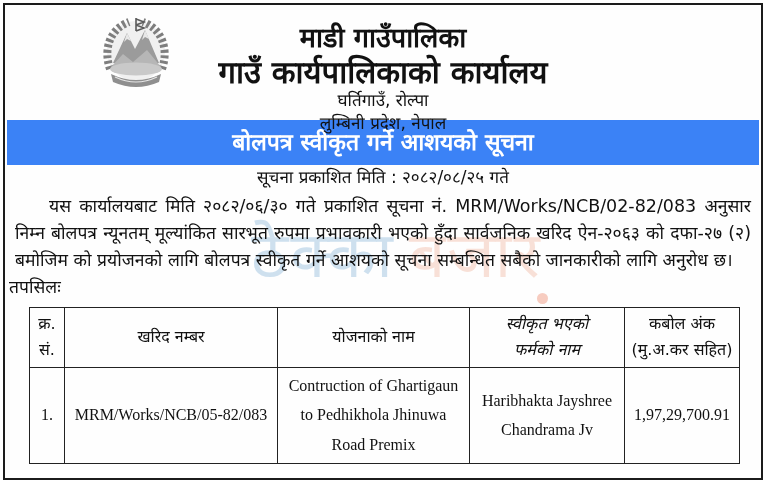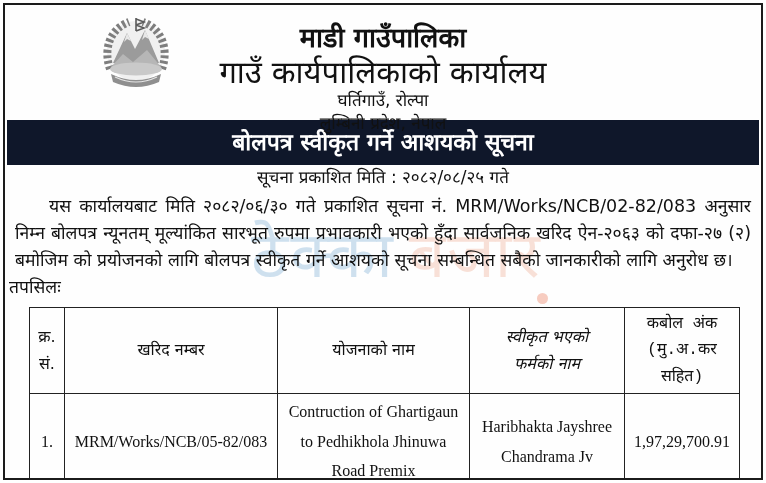--- a/index.html
+++ b/index.html
@@ -21,26 +21,26 @@
   .wm-2 { opacity: 0.50; margin-left: 14px; }
   .wm-dot { position: absolute; top: 288px; left: 532px; width: 11px; height: 11px;
     border-radius: 50%; opacity: 0.55; z-index: 0; pointer-events: none; }
 
   .content { position: relative; z-index: 1; }
 
   
   .header { position: relative; padding-top: 16px; height: 112px; }
   .emblem { position: absolute; left: 96px; top: 12px; width: 70px; height: 80px; }
   .title-1 { text-align: center; font-weight: bold; font-size: 27px; line-height: 1.25; }
-  .title-2 { text-align: center; font-weight: normal; font-size: 31px; line-height: 1.12; }
+  .title-2 { text-align: center; font-weight: bold; font-size: 31px; line-height: 1.12; }
   .subtitle { text-align: center; font-size: 17px; line-height: 1.35; }
 
   
   .banner {
-    margin: 3px 2px 0 2px; background: #0f172a; color: #ffffff;
+    margin: 3px 2px 0 2px; background: #3b82f6; color: #ffffff;
     text-align: center; font-weight: bold; font-size: 23px; padding: 5px 0 8px 0;
   }
 
   .date-line { text-align: center; font-size: 17px; margin-top: 0; }
 
   .body-text {
     margin: 5px 10px 0 10px; font-size: 17.5px; line-height: 27px;
     text-align: justify; text-indent: 34px;
   }
 
@@ -51,21 +51,21 @@
   .notice-table th, .notice-table td {
     border: 1.5px solid #222; text-align: center; vertical-align: middle;
     font-weight: normal; padding: 3px 5px;
   }
   .notice-table th { font-size: 16px; line-height: 1.65; height: 56px; }
   .notice-table td { height: 84px; font-size: 16px; }
   .col-sn   { width: 35px; }
   .col-proc { width: 213px; }
   .col-proj { width: 192px; }
   .col-firm { width: 155px; font-style: italic; }
-  .col-amt  { width: 115px; font-family: Liberation Mono, monospace; }
+  .col-amt  { width: 115px; }
   .cell-latin { font-family: "Liberation Serif", "DejaVu Serif", serif; font-size: 16.5px; line-height: 1.85; }
 </style>
 </head>
 <body>
 
 <div class="page">
 
   <div class="watermark">
     <span class="wm-1" style="color:#9fc3e0;">ठेक्का</span><span class="wm-2" style="color:#f3c4b2;">बजार</span>
   </div>

